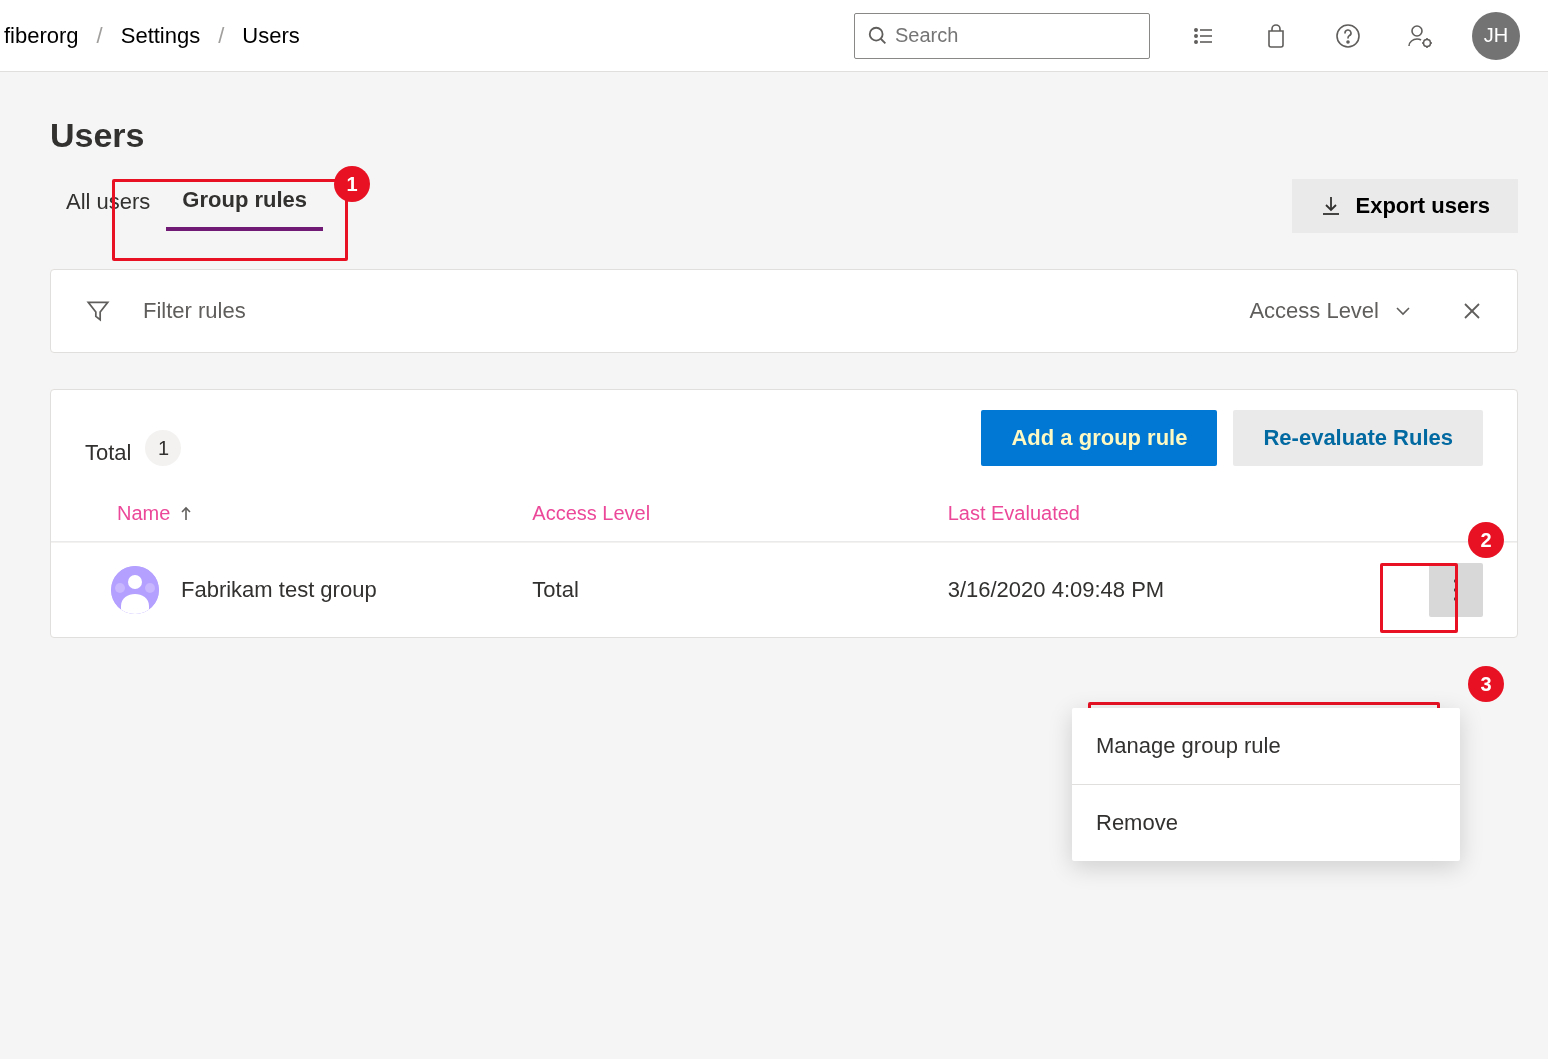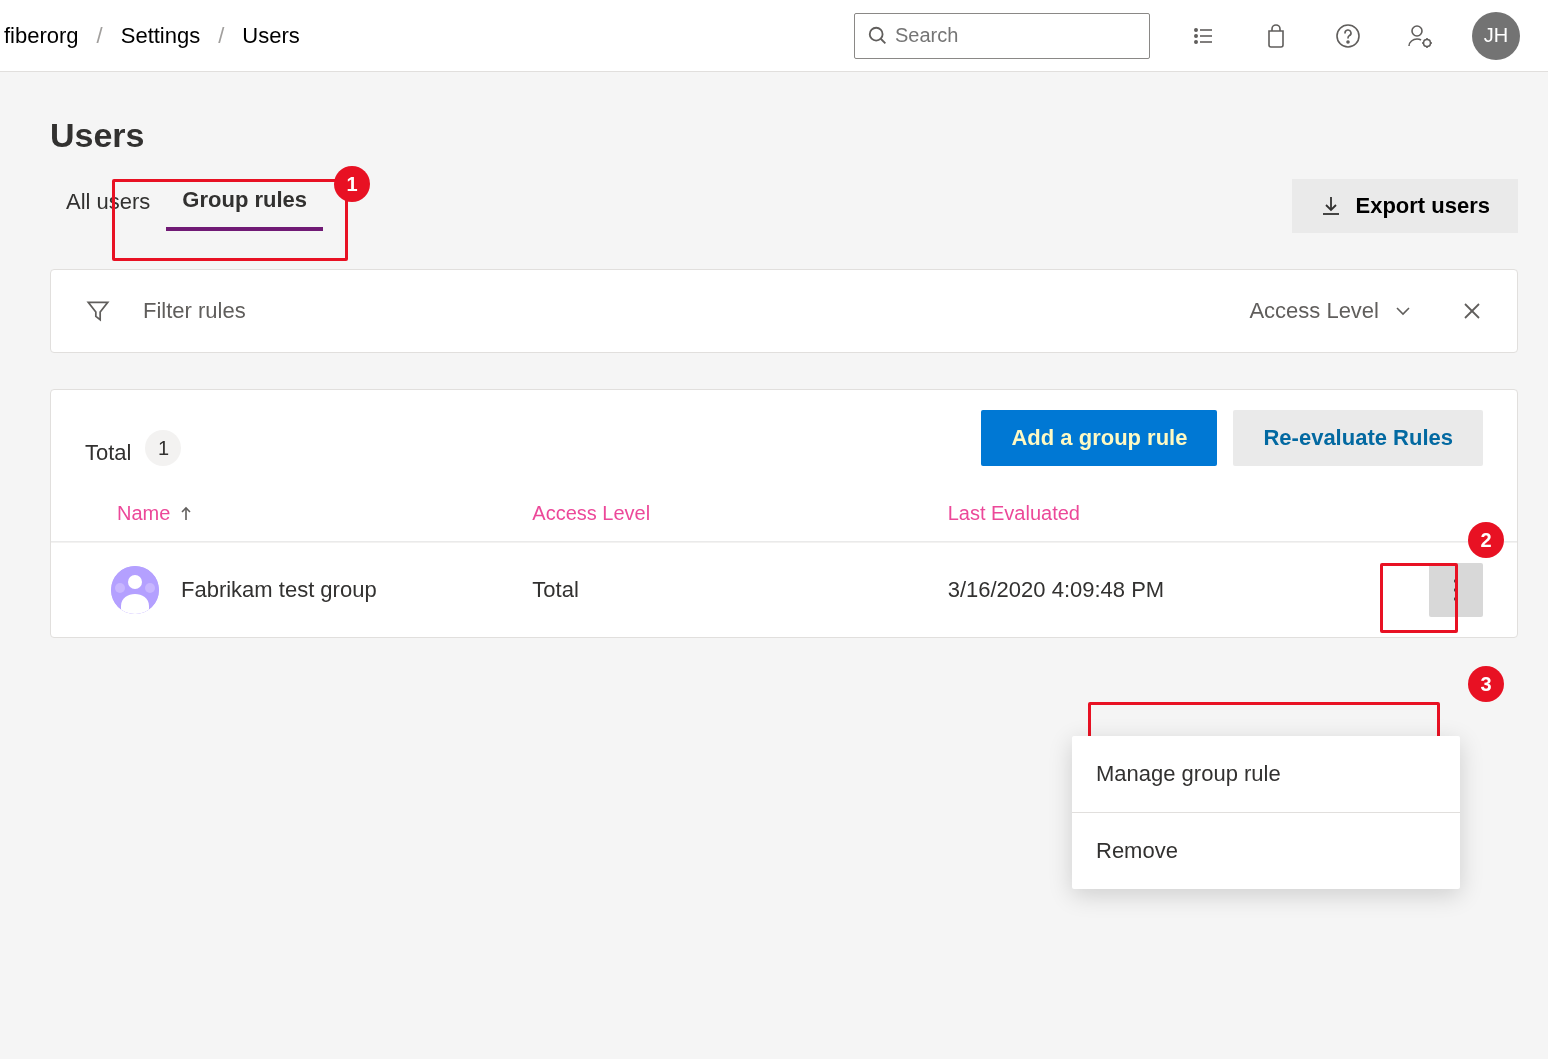--- a/index.html
+++ b/index.html
@@ -131,21 +131,21 @@
     overflow: hidden;
   }
   .more-btn {
     width: 54px; height: 54px; background: #d8d8d8; border: none;
     display: flex; align-items: center; justify-content: center;
     border-radius: 2px; cursor: pointer; justify-self: end;
   }
   
   .context-menu {
     position: absolute;
-    left: 1072px; top: 664px;
+    left: 1072px; top: 636px;
     width: 388px;
     background: #fff;
     box-shadow: 0 6px 24px rgba(0,0,0,0.16);
     border-radius: 2px;
     padding: 4px 0;
     z-index: 50;
   }
   .menu-item {
     height: 68px; display: flex; align-items: center;
     padding: 0 24px; font-size: 22px; cursor: pointer;

